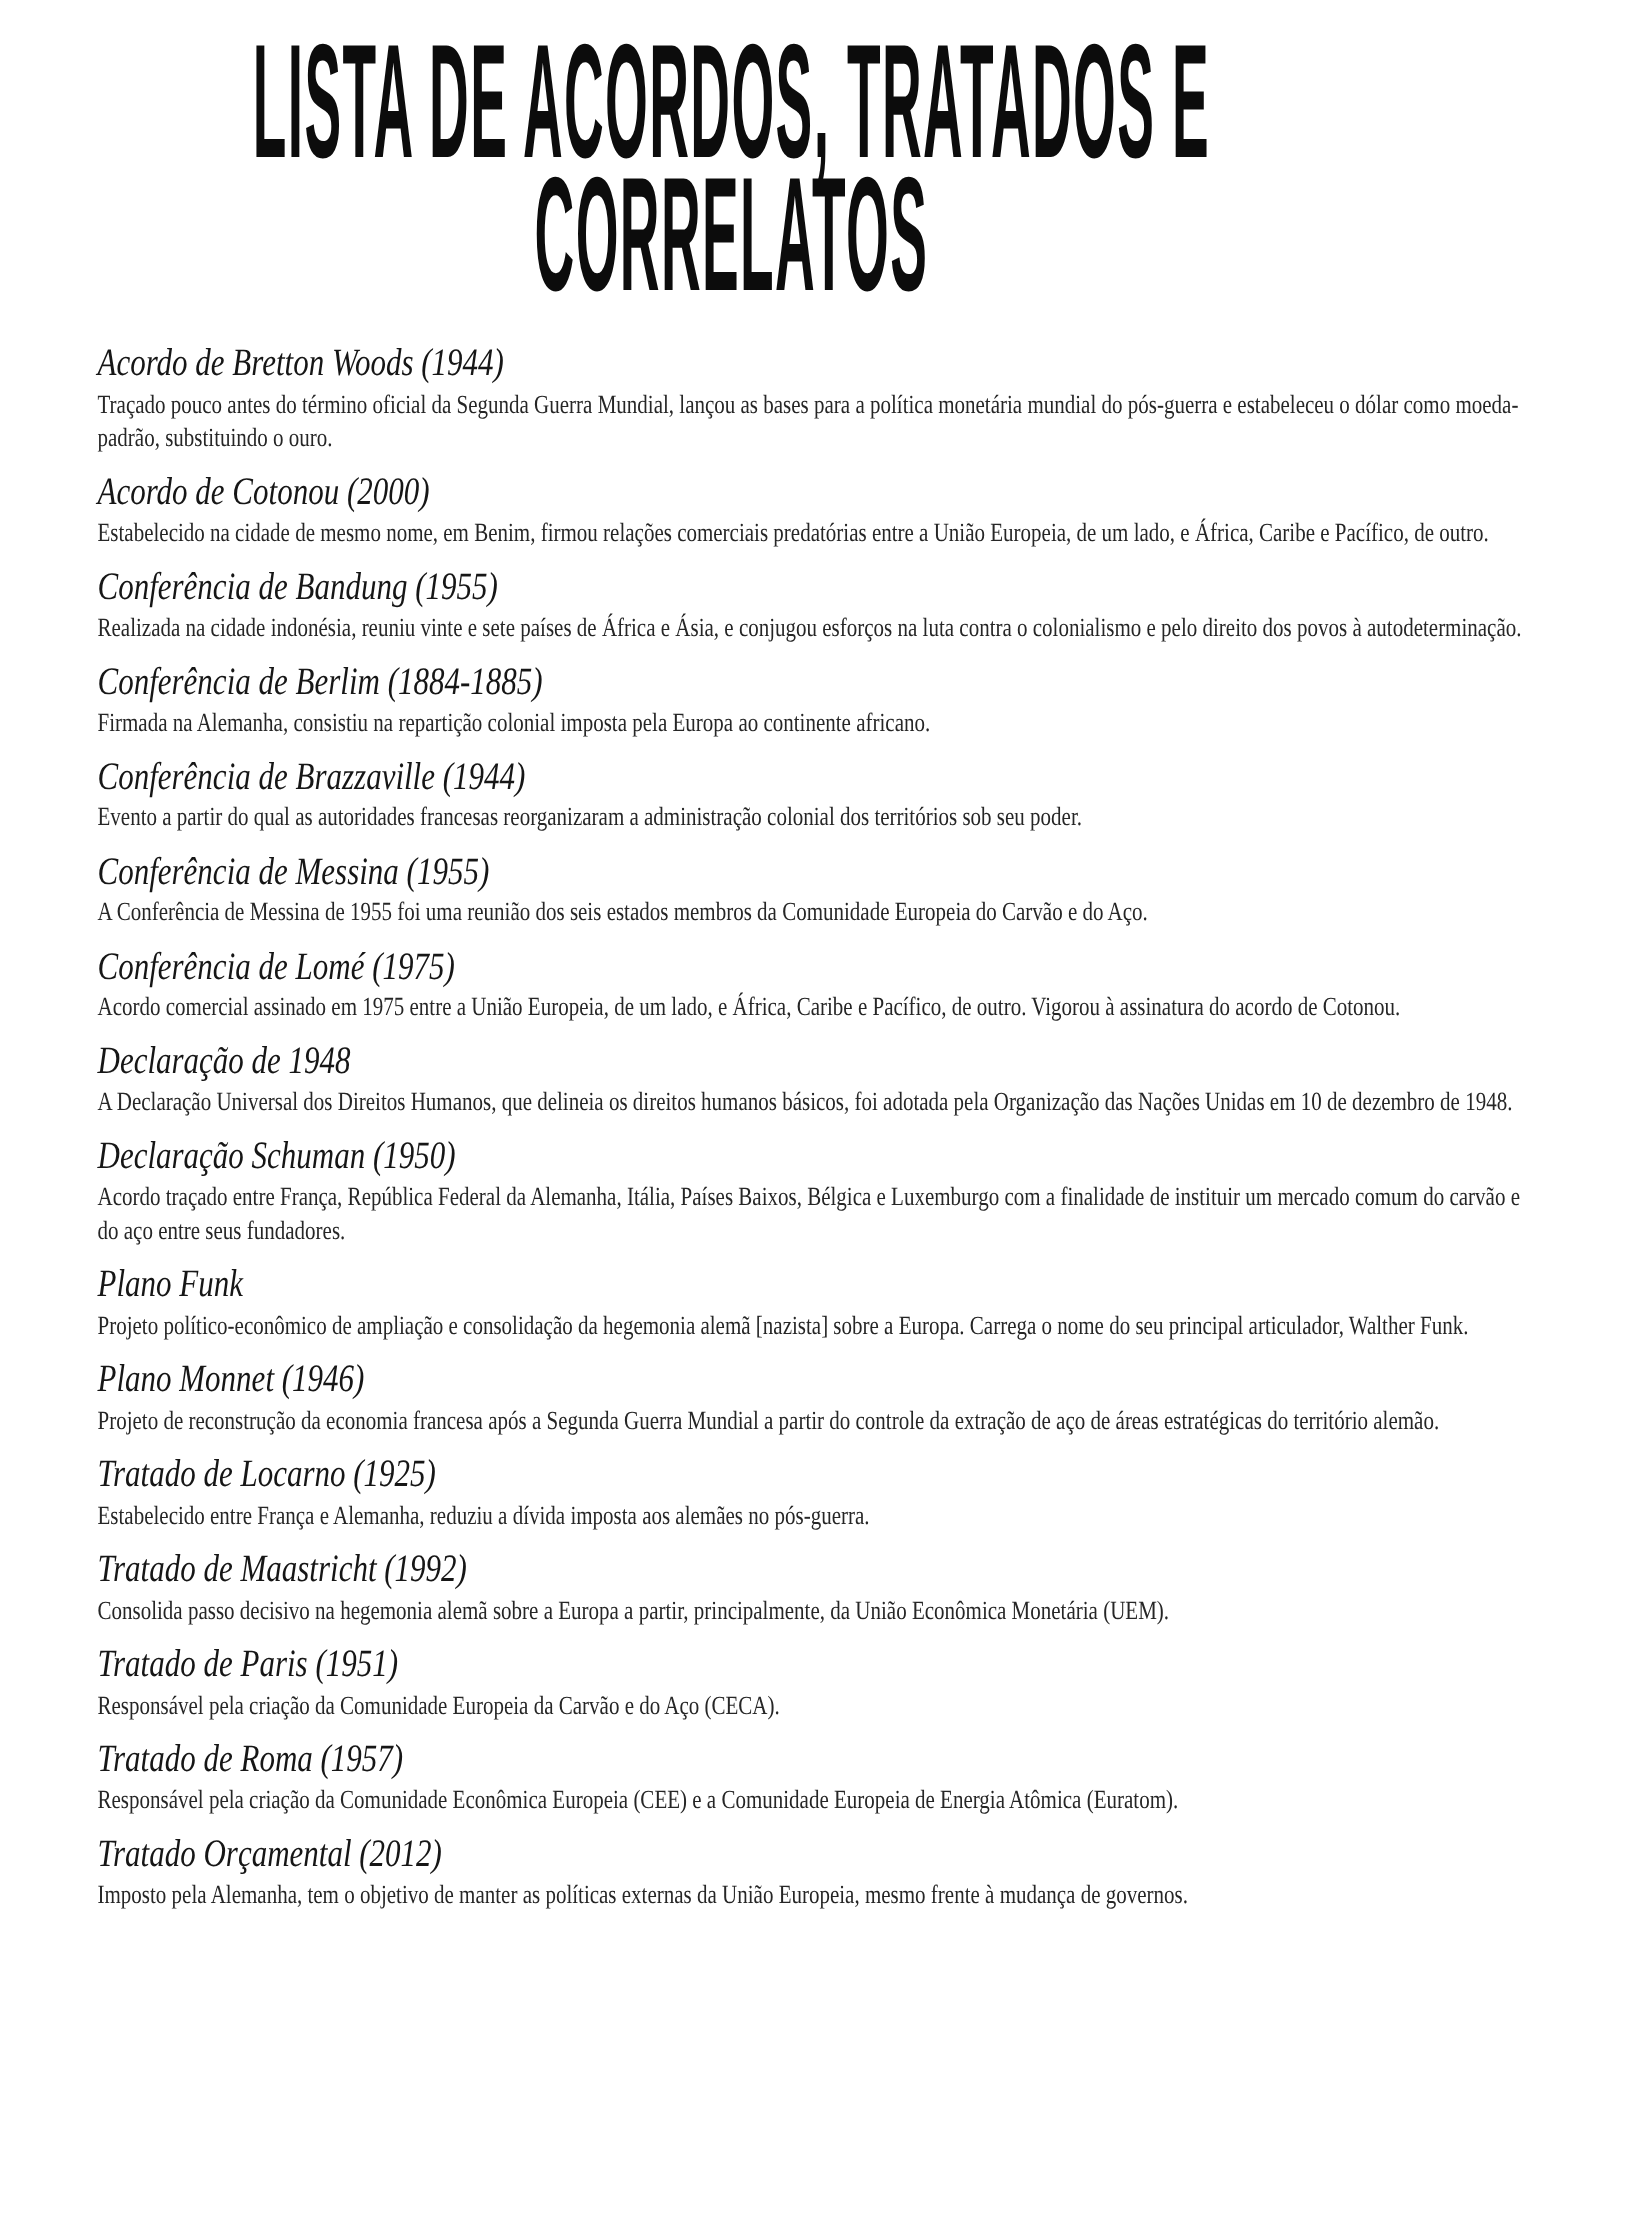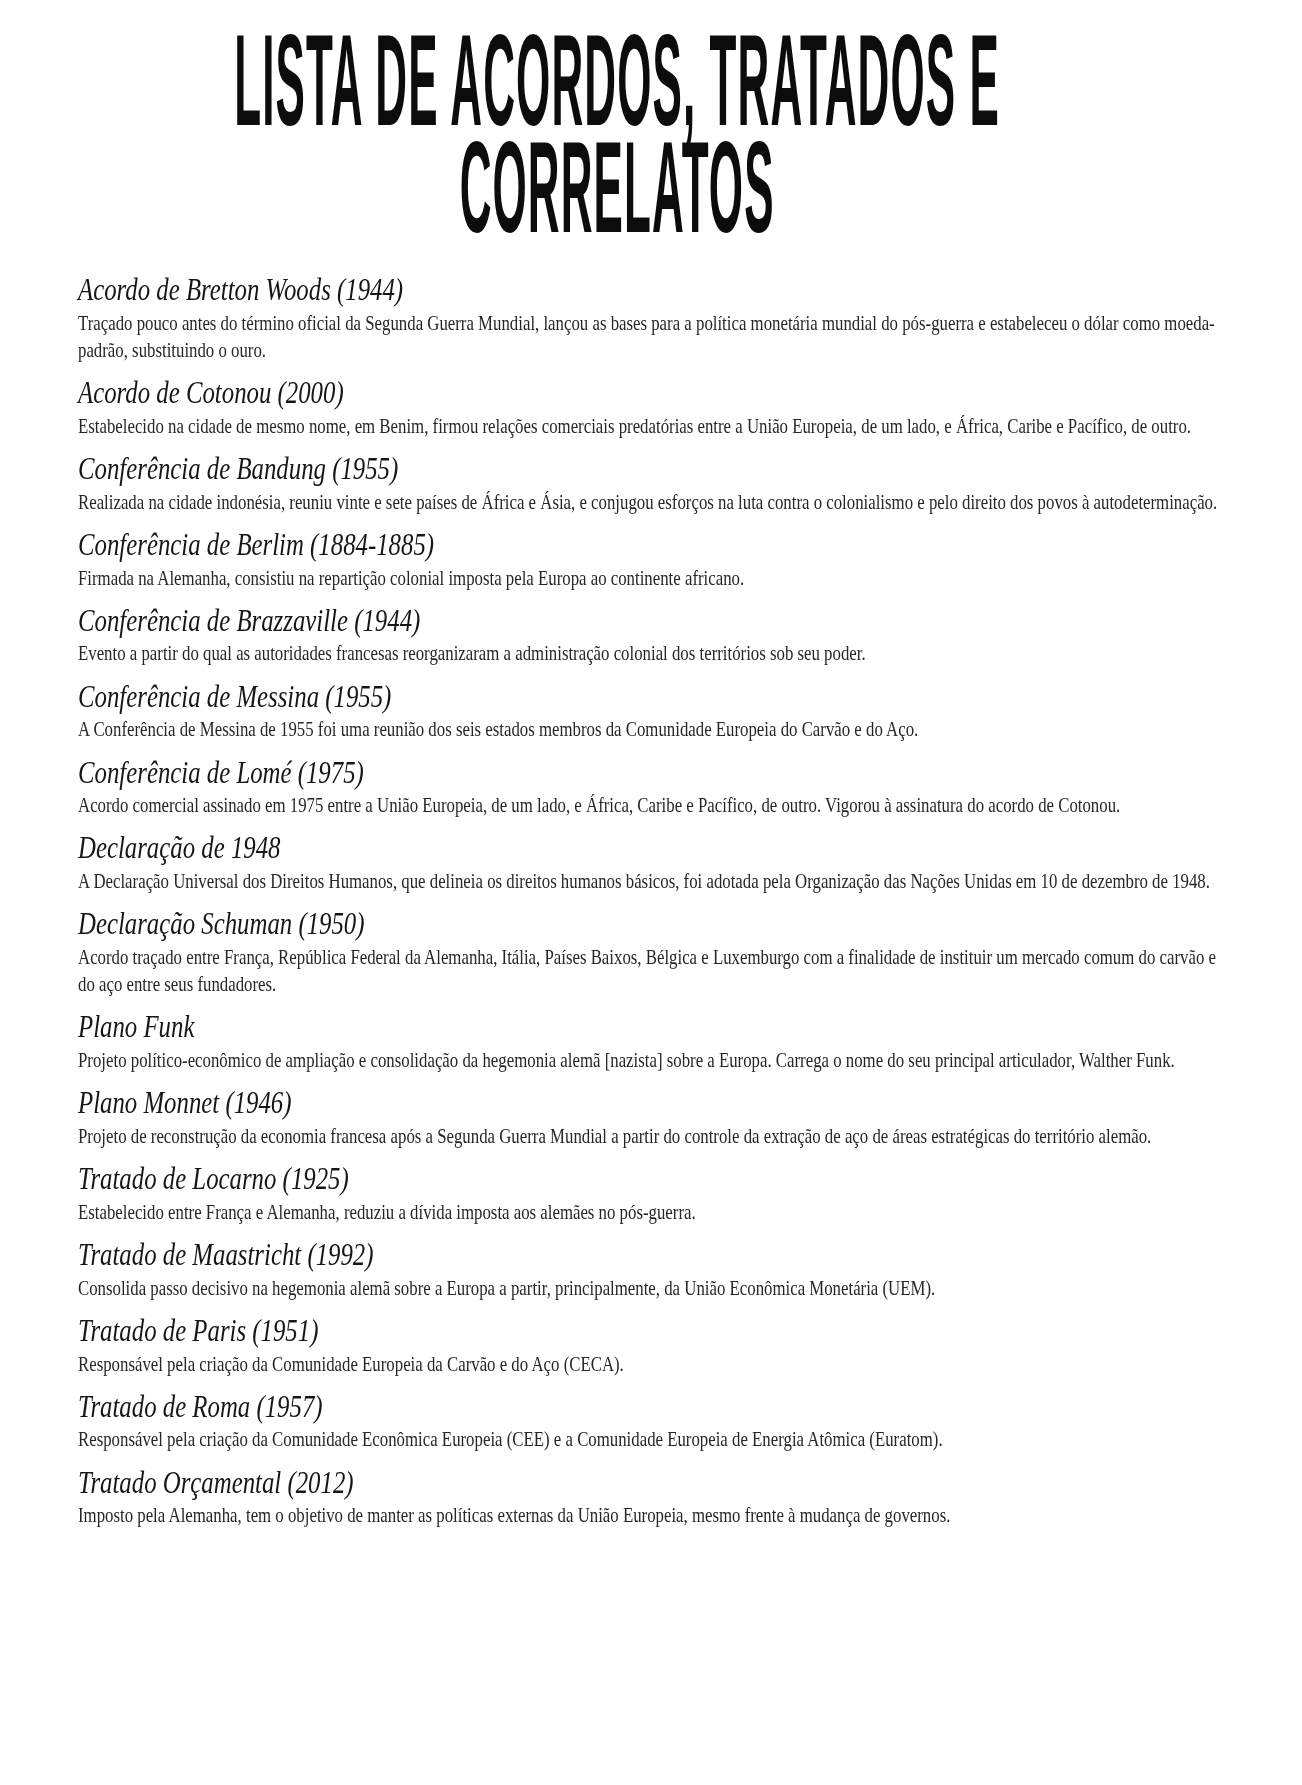--- a/index.html
+++ b/index.html
@@ -19,21 +19,20 @@
     background: #ffffff;
   }
   
   .title-wrap {
     width: 1170px;
     height: 238px;
     padding-top: 28px;
     display: flex;
     justify-content: center;
     overflow: visible;
-    margin-left: 32px;
   }
   .page-title {
     margin: 0;
     font-family: "Liberation Sans", sans-serif;
     font-weight: 700;
     font-size: 80px;
     line-height: 0.82;
     letter-spacing: 2px;
     text-align: center;
     white-space: nowrap;

